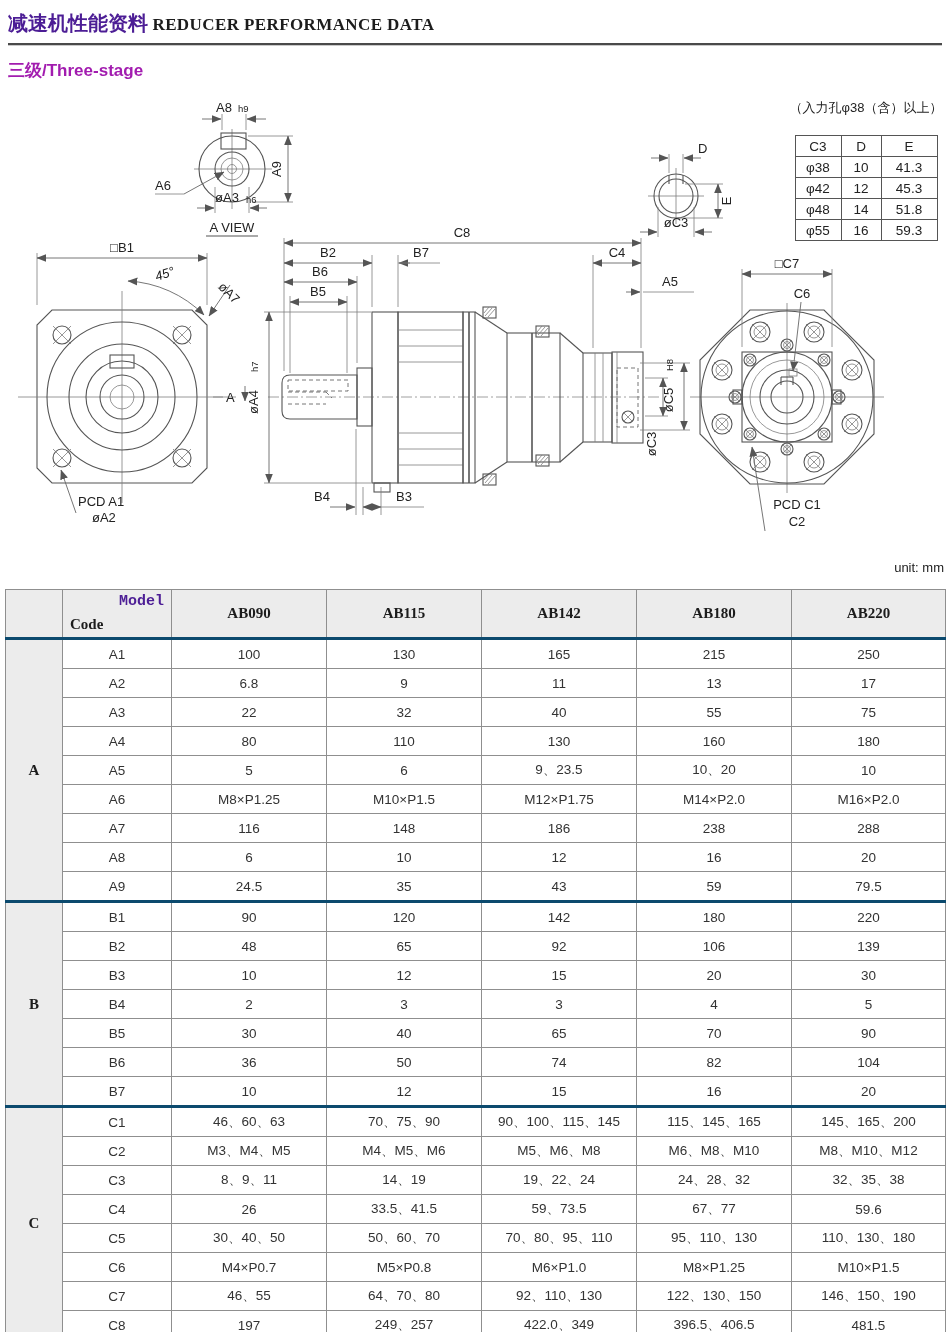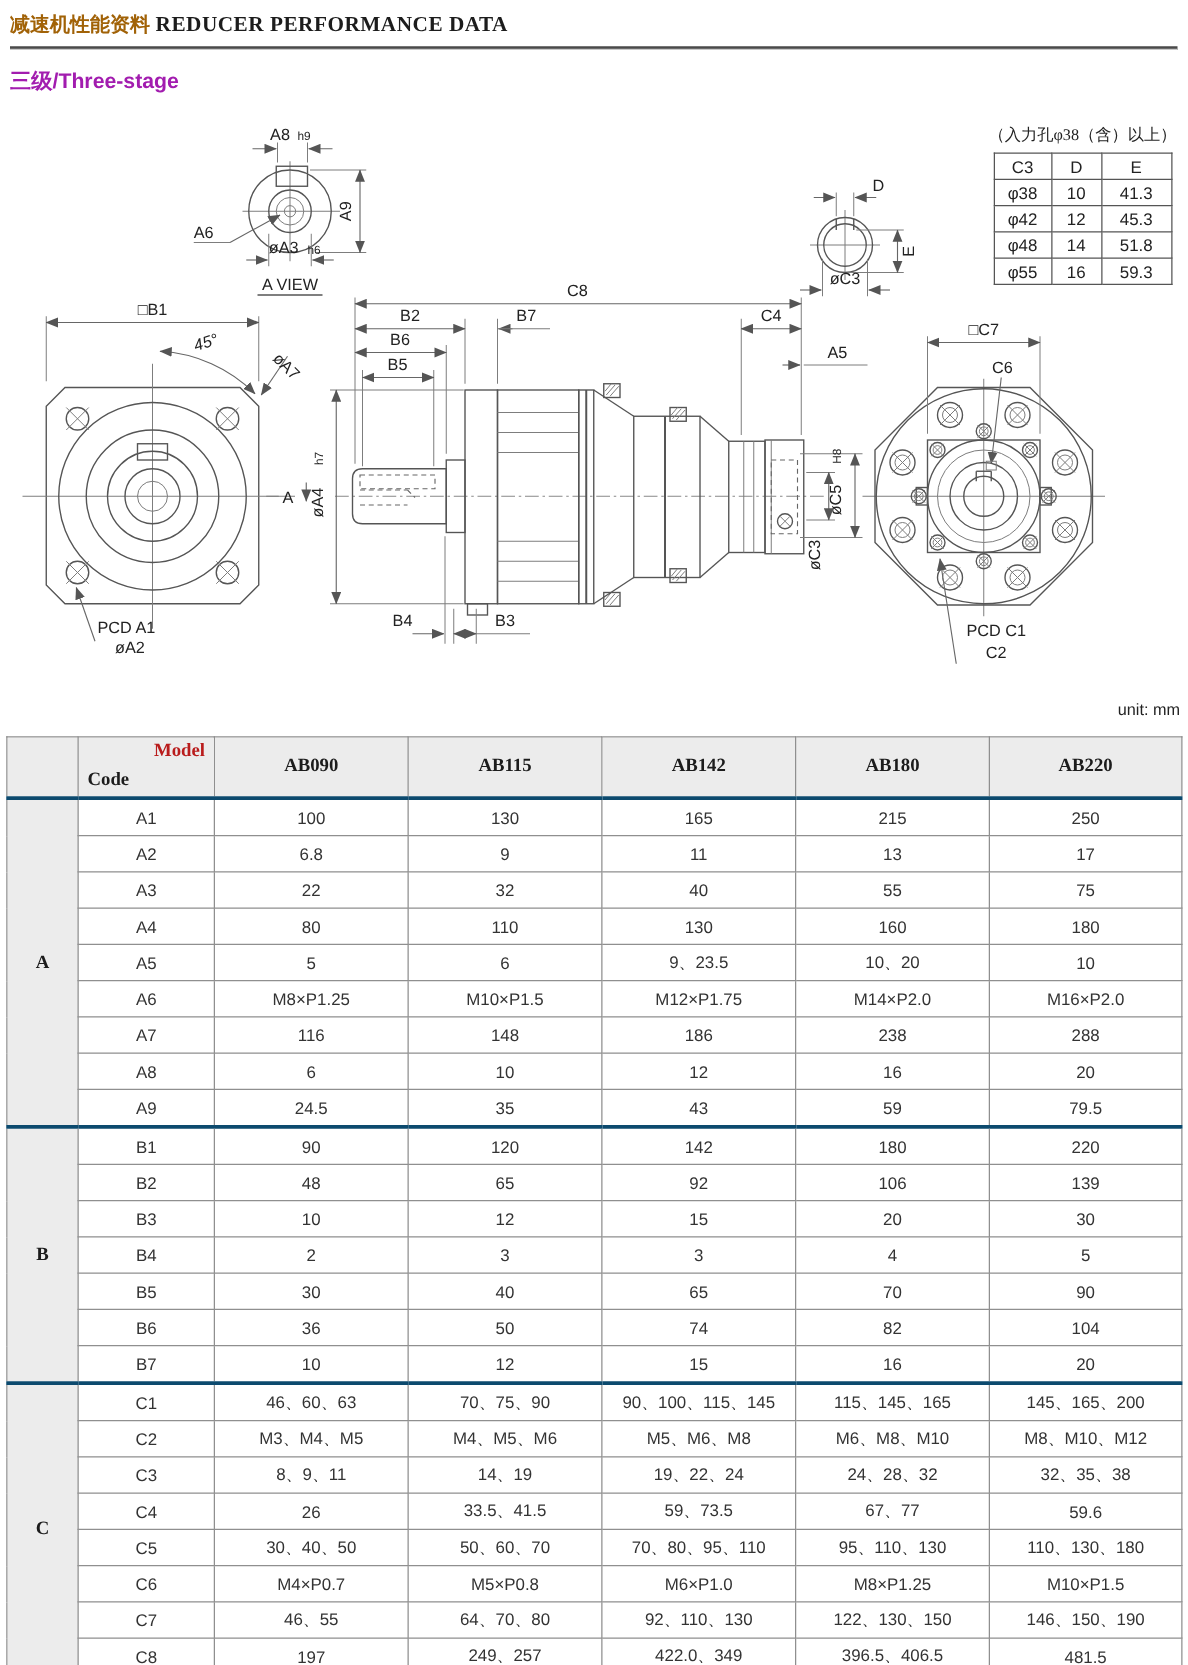--- a/index.html
+++ b/index.html
@@ -1,55 +1,55 @@
 <!DOCTYPE html>
 <html><head>
 <meta charset="utf-8">
 <style>
   html,body{margin:0;padding:0;background:#fff;}
   .page{position:relative;width:950px;height:1332px;background:#fff;overflow:hidden;
         font-family:"Liberation Sans",sans-serif;color:#222;}
   
   .hdr{position:absolute;top:0;left:0;right:0;padding:10px 8px 0 8px;}
   .title-line{white-space:nowrap;}
-  .title-cn{font-size:16px;font-weight:bold;color:#a16207;font-family:Liberation Mono, monospace;}
+  .title-cn{font-size:20px;font-weight:bold;color:#4c1d95;font-family:Liberation Mono, monospace;}
   .title-en{font-size:17px;font-weight:bold;font-family:"Liberation Serif",serif;letter-spacing:.4px;color:#1c1c1c;}
   .rule{height:2px;background:#4a4a4a;margin-top:6px;border-bottom:1px solid #c9c9c9;}
   .subtitle{margin:13px 0 0 0;font-size:17px;font-weight:bold;color:#a21caf;}
   
   .drawing{position:absolute;top:95px;left:0;width:950px;height:470px;}
   .drawing svg{position:absolute;top:0;left:0;}
   .ln{stroke:#555;stroke-width:1.1;fill:none;}
   .ln2{stroke:#555;stroke-width:1.6;fill:none;}
   .thin{stroke:#7d7d7d;stroke-width:.8;fill:none;}
   .dim{stroke:#666;stroke-width:.9;fill:none;}
   .cl{stroke:#888;stroke-width:.8;fill:none;stroke-dasharray:11 3 2 3;}
   .dash{stroke:#666;stroke-width:.9;fill:none;stroke-dasharray:4 3;}
   .lbl{font:13px "Liberation Sans",sans-serif;fill:#222;}
   .lbls{font:9.5px "Liberation Sans",sans-serif;fill:#222;}
   .lbli{font:italic 13px "Liberation Sans",sans-serif;fill:#222;}
   
   .mini{position:absolute;top:4px;right:6px;width:156px;}
-  .mini-caption{font-size:13px;color:#222;text-align:center;margin-bottom:5px;white-space:nowrap;font-family:Liberation Serif, serif;}
+  .mini-caption{font-size:13px;color:#222;text-align:center;margin-bottom:18px;white-space:nowrap;}
   .mini table{border-collapse:collapse;margin:0 auto;width:142px;table-layout:fixed;}
   .mini th,.mini td{border:1px solid #555;height:20px;text-align:center;font-size:13.5px;font-weight:normal;color:#222;padding:0;}
   
   .unitlbl{position:absolute;top:560px;right:6px;font-size:13px;color:#222;}
   
   .main-table{position:absolute;top:589px;left:5px;border-collapse:collapse;table-layout:fixed;width:940px;}
   .main-table th,.main-table td{border:1px solid #8f8f8f;text-align:center;vertical-align:middle;
         font-size:13.5px;color:#333;padding:0;overflow:hidden;white-space:nowrap;}
   .main-table thead th{height:47px;background:#ececec;}
   .main-table thead th.model-h{font-family:"Liberation Serif",serif;font-weight:bold;font-size:15px;color:#1c1c1c;}
   .main-table tbody td{height:28px;background:#fff;}
   .main-table td.gcell{background:#ececec;font-family:"Liberation Serif",serif;font-weight:bold;font-size:15px;color:#1c1c1c;}
   .main-table tr.group-start td{border-top:3px solid #0c4a6e;}
   .corner{position:relative;background-color:#ececec;
     background-image:linear-gradient(to bottom right,transparent calc(50% - .7px),#8f8f8f calc(50% - .7px),#8f8f8f calc(50% + .7px),transparent calc(50% + .7px));}
-  .corner .model{position:absolute;top:3px;right:7px;font-family:Liberation Serif, serif;font-weight:bold;font-size:15px;color:#b91c1c;}
+  .corner .model{position:absolute;top:3px;right:7px;font-family:Liberation Mono, monospace;font-weight:bold;font-size:15px;color:#4c1d95;}
   .corner .code{position:absolute;bottom:4px;left:7px;font-family:"Liberation Serif",serif;font-weight:bold;font-size:15px;color:#1c1c1c;}
 </style>
 </head>
 <body>
 
 <div class="page">
 
   <div class="hdr">
     <div class="title-line">
       <span class="title-cn">减速机性能资料</span>

